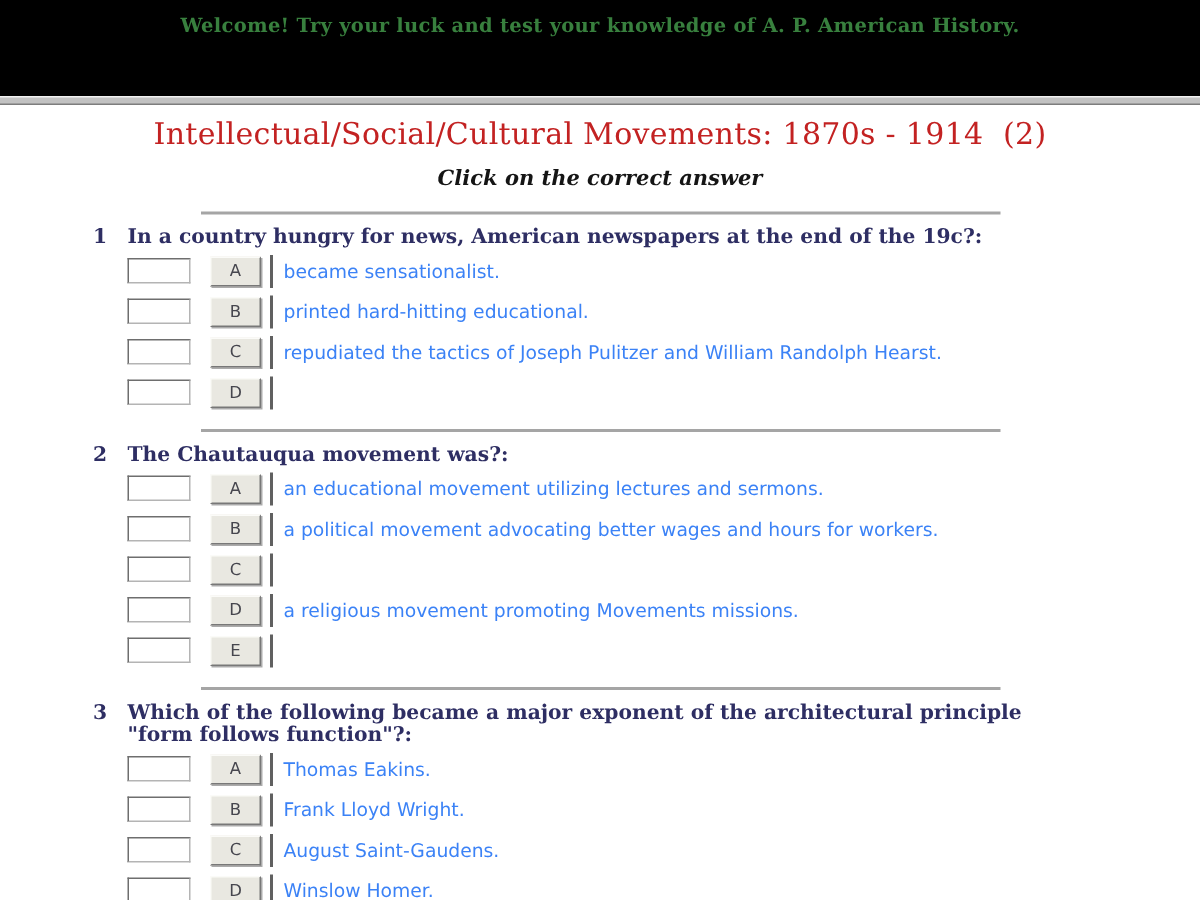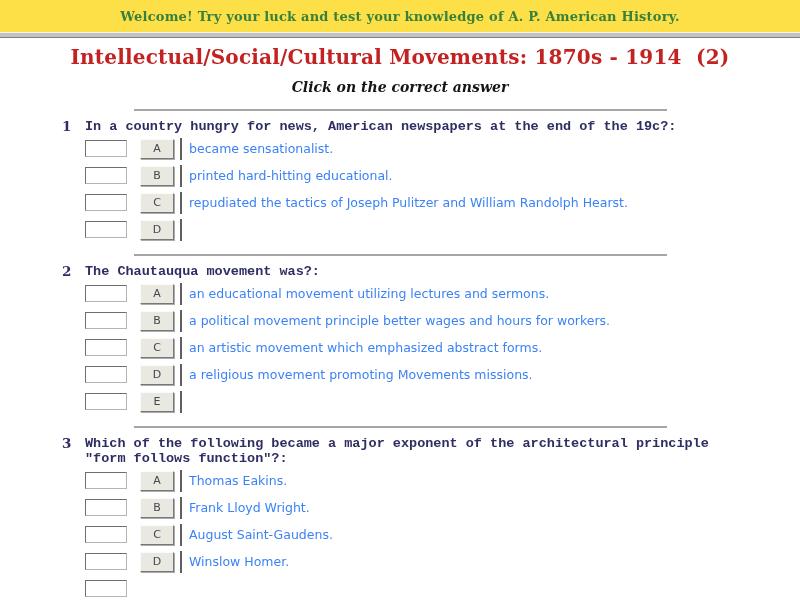--- a/index.html
+++ b/index.html
@@ -1,48 +1,48 @@
 <!DOCTYPE html>
 <html><head>
 <meta charset="utf-8">
 <style>
   html,body{margin:0;padding:0;background:#ffffff;}
   .page{
     width:800px;height:600px;overflow:hidden;position:relative;
     background:#ffffff;font-family:"DejaVu Sans",sans-serif;
   }
   
-  .banner{height:32px;text-align:center;padding-top:6px;box-sizing:border-box;background:#fde047;}
+  .banner{height:64px;text-align:center;padding-top:6px;box-sizing:border-box;background:#000000;}
   .banner-text{
     font-family:"DejaVu Serif",serif;font-weight:bold;font-size:13px;
     color:#38803e;letter-spacing:0.2px;
   }
   
   .frame-divider{
     height:4px;background:#c2c2c2;
     border-top:1px solid #f2f2f2;border-bottom:1px solid #7d7d7d;
   }
   .title{
     margin:7px 0 0 0;text-align:center;
-    font-family:"DejaVu Serif",serif;font-weight:bold;font-size:20px;
+    font-family:"DejaVu Serif",serif;font-weight:normal;font-size:20px;
     color:#c32222;white-space:pre-wrap;letter-spacing:0.2px;
   }
   .subtitle{
     margin-top:10px;text-align:center;
     font-family:"DejaVu Serif",serif;font-weight:bold;font-style:italic;
     font-size:14px;color:#151515;
   }
   .rule{width:533px;height:2px;background:#a5a5a5;margin:14px auto 0 auto;}
   .question{
     display:flex;margin:8px 0 4px 62px;max-width:655px;
     font-family:"DejaVu Serif",serif;font-weight:bold;font-size:13.5px;
     line-height:15px;color:#2e2e63;
   }
   .q-num{width:23px;flex:none;}
-  .q-text{flex:1;font-family:Liberation Mono, monospace;}
+  .q-text{flex:1;}
   .option-row{display:flex;align-items:center;height:21px;margin:0 0 6px 85px;}
   .answer-input{
     width:40px;height:15px;padding:0;background:#ffffff;
     border:1px solid;border-color:#6e6e6e #b4b4b4 #b4b4b4 #6e6e6e;
   }
   .letter-btn{
     margin-left:13px;width:34px;height:20px;flex:none;
     background:#e9e8e1;padding:0;cursor:pointer;
     border:1px solid;border-color:#fbfbf8 #787878 #787878 #fbfbf8;
     box-shadow:1px 1px 0 #ababab;
@@ -103,27 +103,26 @@
   <div class="option-row">
     <input type="text" class="answer-input" style="">
     <button class="letter-btn">A</button>
     <span class="tick"></span>
     <span class="option-text">an educational movement utilizing lectures and sermons.</span>
   </div>
   <div class="option-row">
     <input type="text" class="answer-input" style="">
     <button class="letter-btn">B</button>
     <span class="tick"></span>
-    <span class="option-text">a political movement principle better wages and hours for workers.</span>
+    <span class="option-text">a political movement advocating better wages and hours for workers.</span>
   </div>
   <div class="option-row">
     <input type="text" class="answer-input" style="">
     <button class="letter-btn">C</button>
     <span class="tick"></span>
-    <span class="option-text">an artistic movement which emphasized abstract forms.</span>
   </div>
   <div class="option-row">
     <input type="text" class="answer-input" style="">
     <button class="letter-btn">D</button>
     <span class="tick"></span>
     <span class="option-text">a religious movement promoting Movements missions.</span>
   </div>
   <div class="option-row">
     <input type="text" class="answer-input" style="">
     <button class="letter-btn">E</button>

